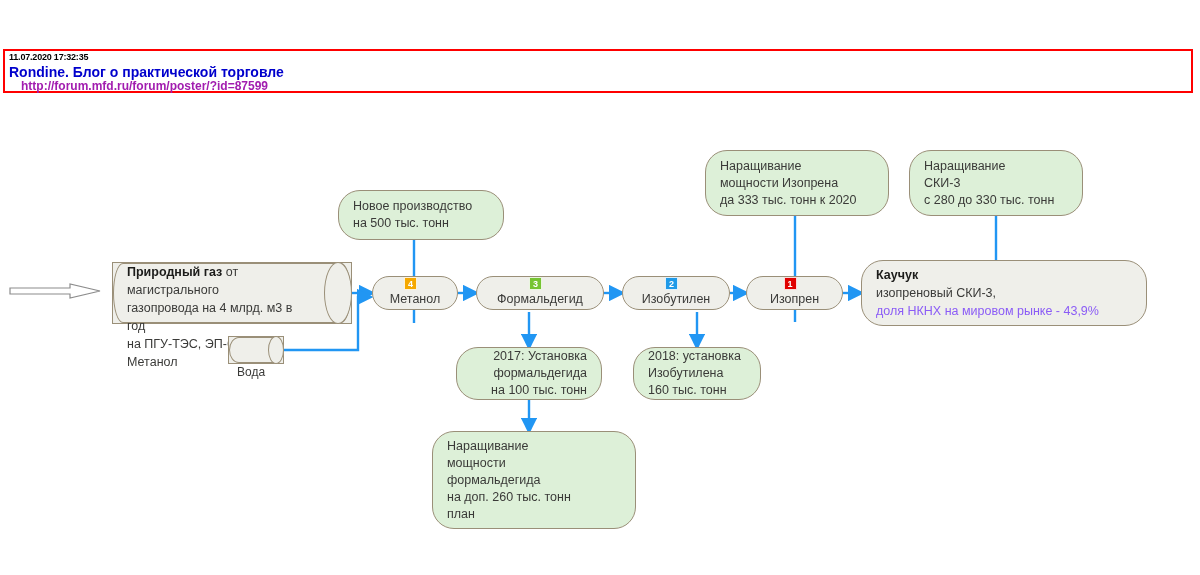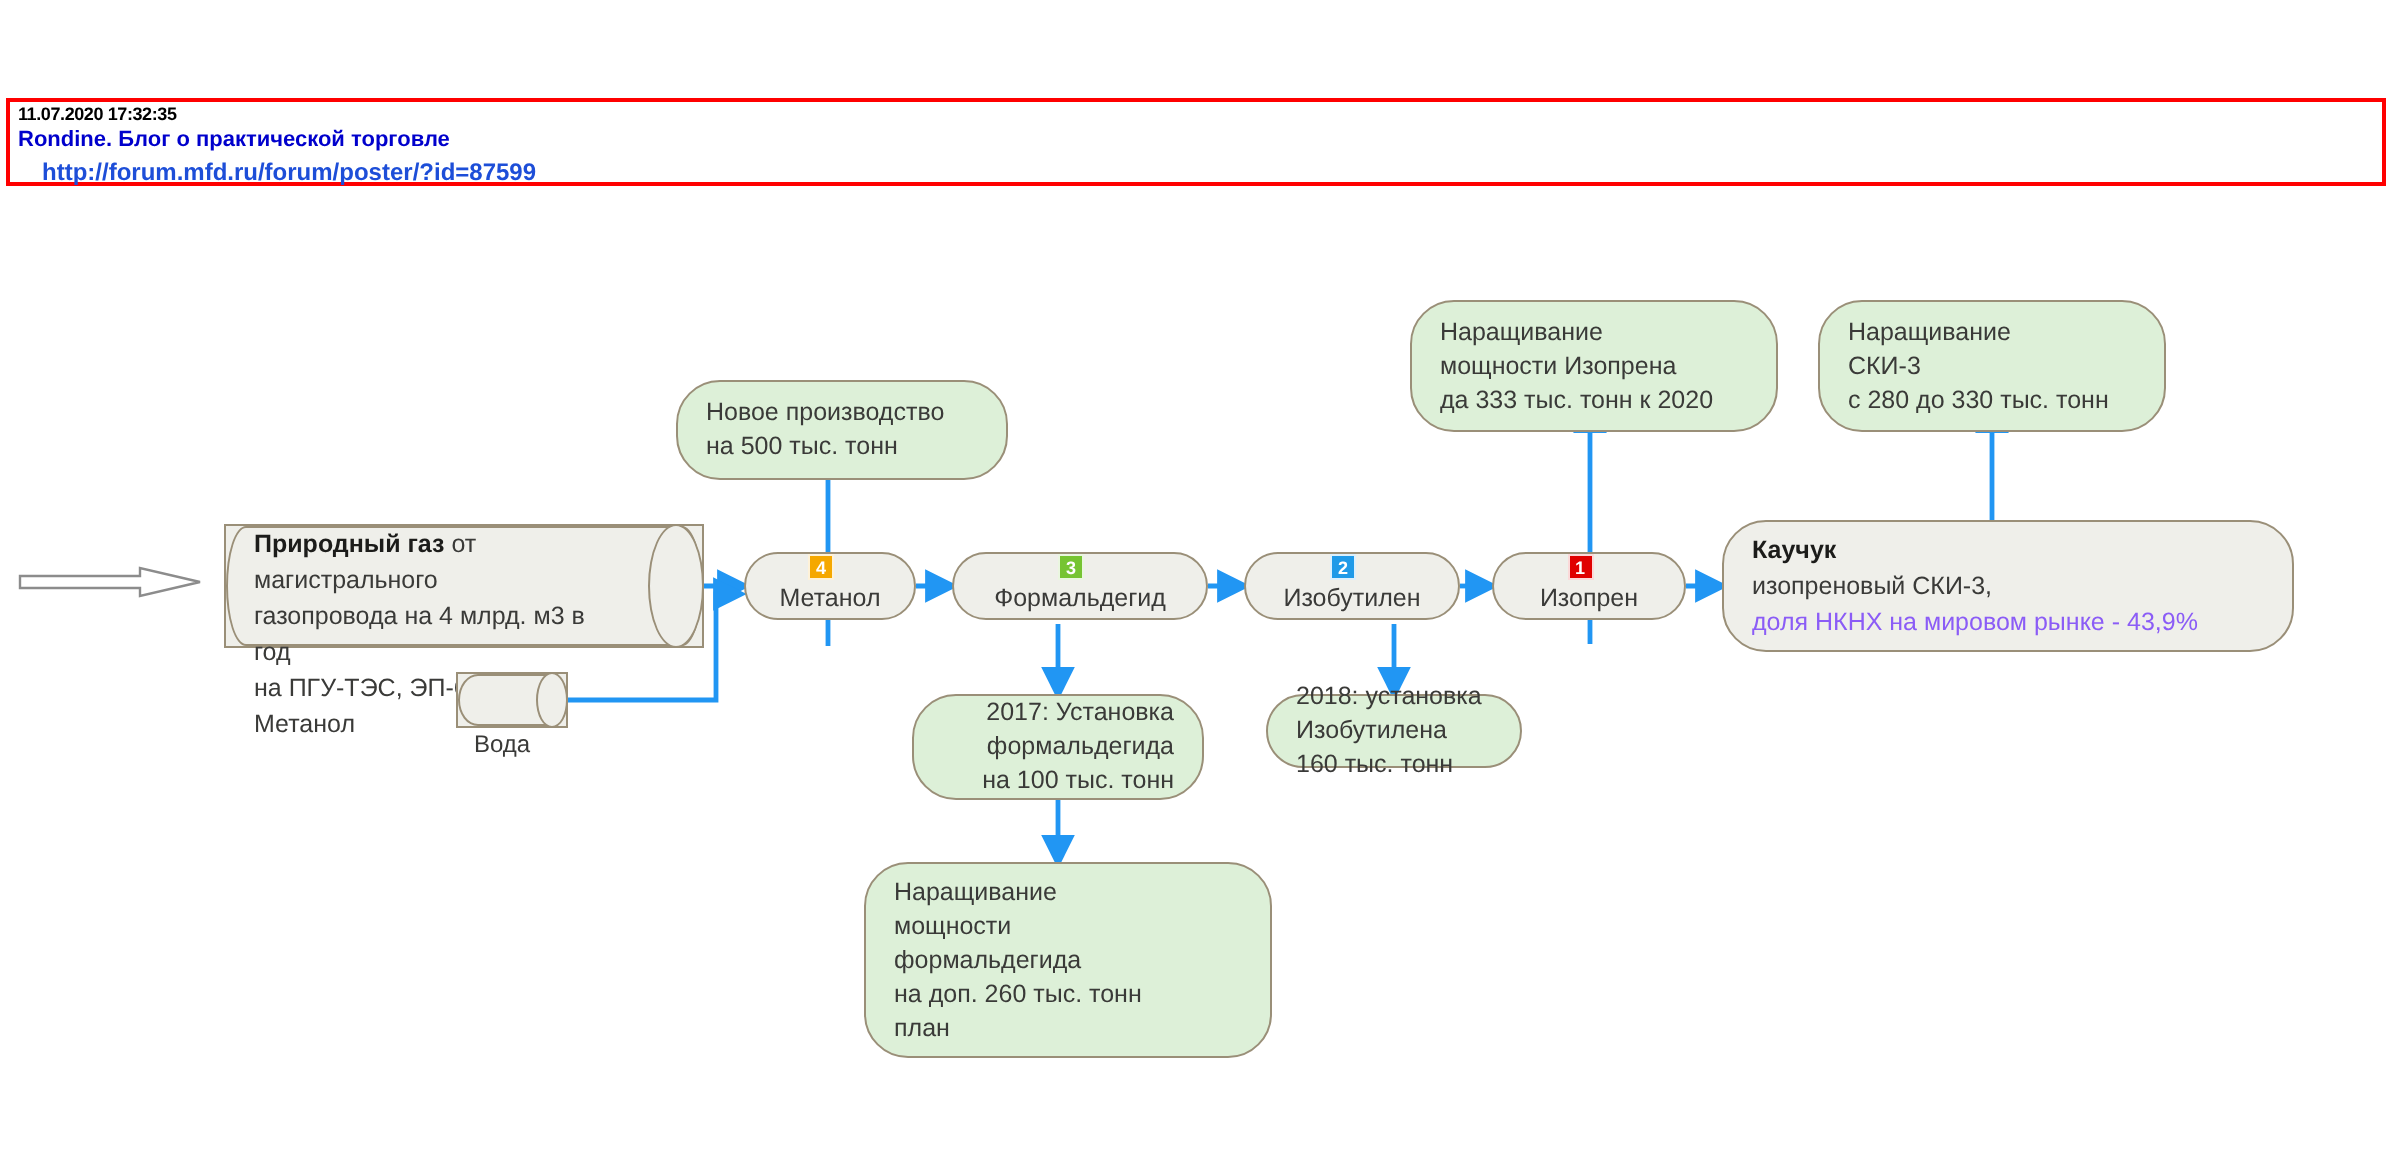--- a/index.html
+++ b/index.html
@@ -14,25 +14,25 @@
     position:absolute;left:3px;top:3px;width:1190px;height:44px;
     border:2px solid #ff0000;background:#ffffff;box-sizing:border-box;margin-top:46px;
   }
   #header-timestamp{
     position:absolute;left:4px;top:1px;
     font-size:9px;font-weight:bold;color:#000000;
     font-family:"Liberation Sans", sans-serif;letter-spacing:-0.2px;
   }
   #header-title{
     position:absolute;left:4px;top:13px;
-    font-size:11px;font-weight:bold;color:#0000cc;white-space:nowrap;
+    font-size:14px;font-weight:bold;color:#0000cc;white-space:nowrap;
   }
   #header-url{
     position:absolute;left:4px;top:28px;
-    font-size:12px;font-weight:bold;color:#1d4ed8;white-space:nowrap;padding-left:12px;
+    font-size:12px;font-weight:bold;color:#a21caf;white-space:nowrap;padding-left:12px;
   }
 
   
   #canvas{position:absolute;left:0;top:50px;width:1200px;height:525px;}
 
   svg#wires{position:absolute;left:0;top:0;width:1200px;height:525px;}
 
   
   .node{
     position:absolute;box-sizing:border-box;
@@ -196,21 +196,21 @@
     <span class="ln">СКИ-3</span>
     <span class="ln">с 280 до 330 тыс. тонн</span>
   </div>
 
   <div class="node green pill-lg pad" style="left:456px;top:297px;width:146px;height:53px;text-align:right;">
     <span class="ln">2017: Установка</span>
     <span class="ln">формальдегида</span>
     <span class="ln">на 100 тыс. тонн</span>
   </div>
 
-  <div class="node green pill-lg pad" style="left:633px;top:297px;width:128px;height:37px;">
+  <div class="node green pill-lg pad" style="left:633px;top:297px;width:128px;height:53px;">
     <span class="ln">2018: установка</span>
     <span class="ln">Изобутилена</span>
     <span class="ln">160 тыс. тонн</span>
   </div>
 
   <div class="node green pill-lg pad" style="left:432px;top:381px;width:204px;height:98px;">
     <span class="ln">Наращивание</span>
     <span class="ln">мощности</span>
     <span class="ln">формальдегида</span>
     <span class="ln">на доп. 260 тыс. тонн</span>

